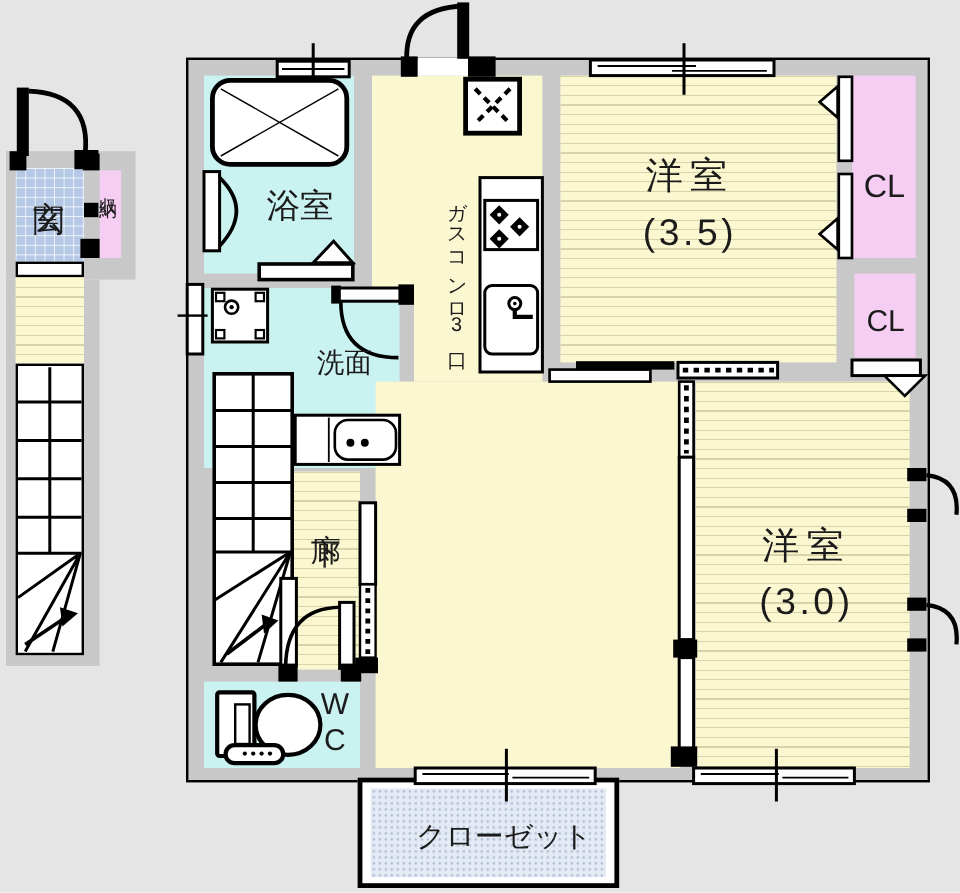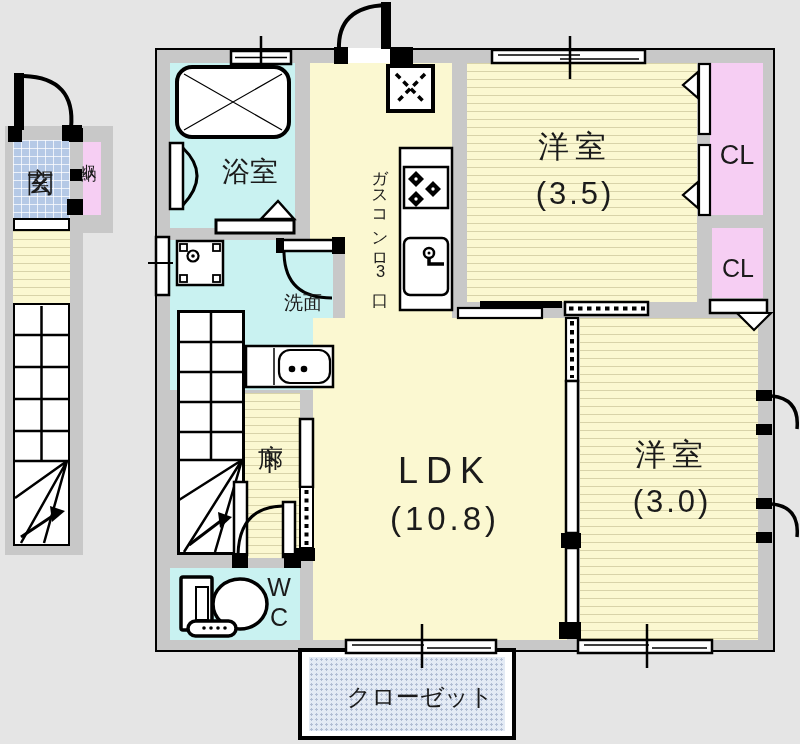--- a/index.html
+++ b/index.html
@@ -225,29 +225,25 @@
       <rect x="346" y="640" width="150" height="13" fill="#fff" stroke-width="2.5"></rect>
       <path d="M352 645 H424" stroke-width="1.5"></path>
       <path d="M427 648 H491" stroke-width="1.5"></path>
       <path d="M422 624 V668" stroke-width="2.5"></path>
     </g>
   </svg>
 
   <div class="lbl vtext" style="left:28px;top:146px;font-size:26px;letter-spacing:5px;">玄関</div>
   <div class="lbl vtext" style="left:82px;top:152px;font-size:15px;letter-spacing:3px;">収納</div>
   <div class="lbl ctr" style="left:180px;top:153px;width:140px;font-size:28px;">浴室</div>
-  <div class="lbl ctr" style="left:236px;top:288px;width:134px;font-size:19px;line-height:29px;">
+  <div class="lbl ctr" style="left:220px;top:288px;width:134px;font-size:23px;line-height:29px;">
     <div>洗面</div>
   </div>
   <div class="lbl vtext" style="left:258px;top:424px;font-size:25px;letter-spacing:8px;">廊下</div>
   <div class="lbl vtext" style="left:266px;top:573px;font-size:25px;letter-spacing:2px;">WC</div>
-  <div class="lbl ctr" style="left:345px;top:450px;width:200px;">
-    <div style="font-size:36px;letter-spacing:8px;">LDK</div>
-    <div style="font-size:33px;letter-spacing:4px;margin-top:8px;">(10.8)</div>
-  </div>
   <div class="lbl vtext" style="left:372px;top:158px;font-size:16.5px;letter-spacing:2px;">ガスコンロ3口</div>
   <div class="lbl ctr" style="left:475px;top:126px;width:200px;">
     <div style="font-size:31px;letter-spacing:6px;">洋室</div>
     <div style="font-size:31px;letter-spacing:3px;margin-top:8px;">(3.5)</div>
   </div>
   <div class="lbl ctr" style="left:712px;top:140px;width:50px;font-size:27px;">CL</div>
   <div class="lbl ctr" style="left:714px;top:254px;width:48px;font-size:25px;">CL</div>
   <div class="lbl ctr" style="left:572px;top:434px;width:200px;">
     <div style="font-size:31px;letter-spacing:6px;">洋室</div>
     <div style="font-size:31px;letter-spacing:3px;margin-top:8px;">(3.0)</div>

